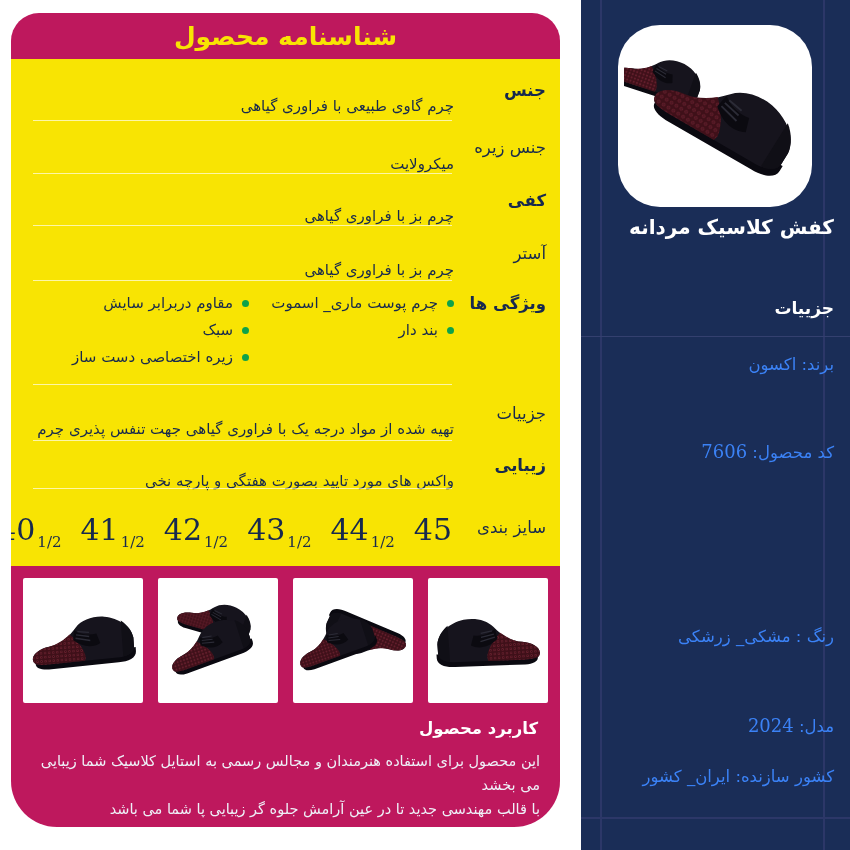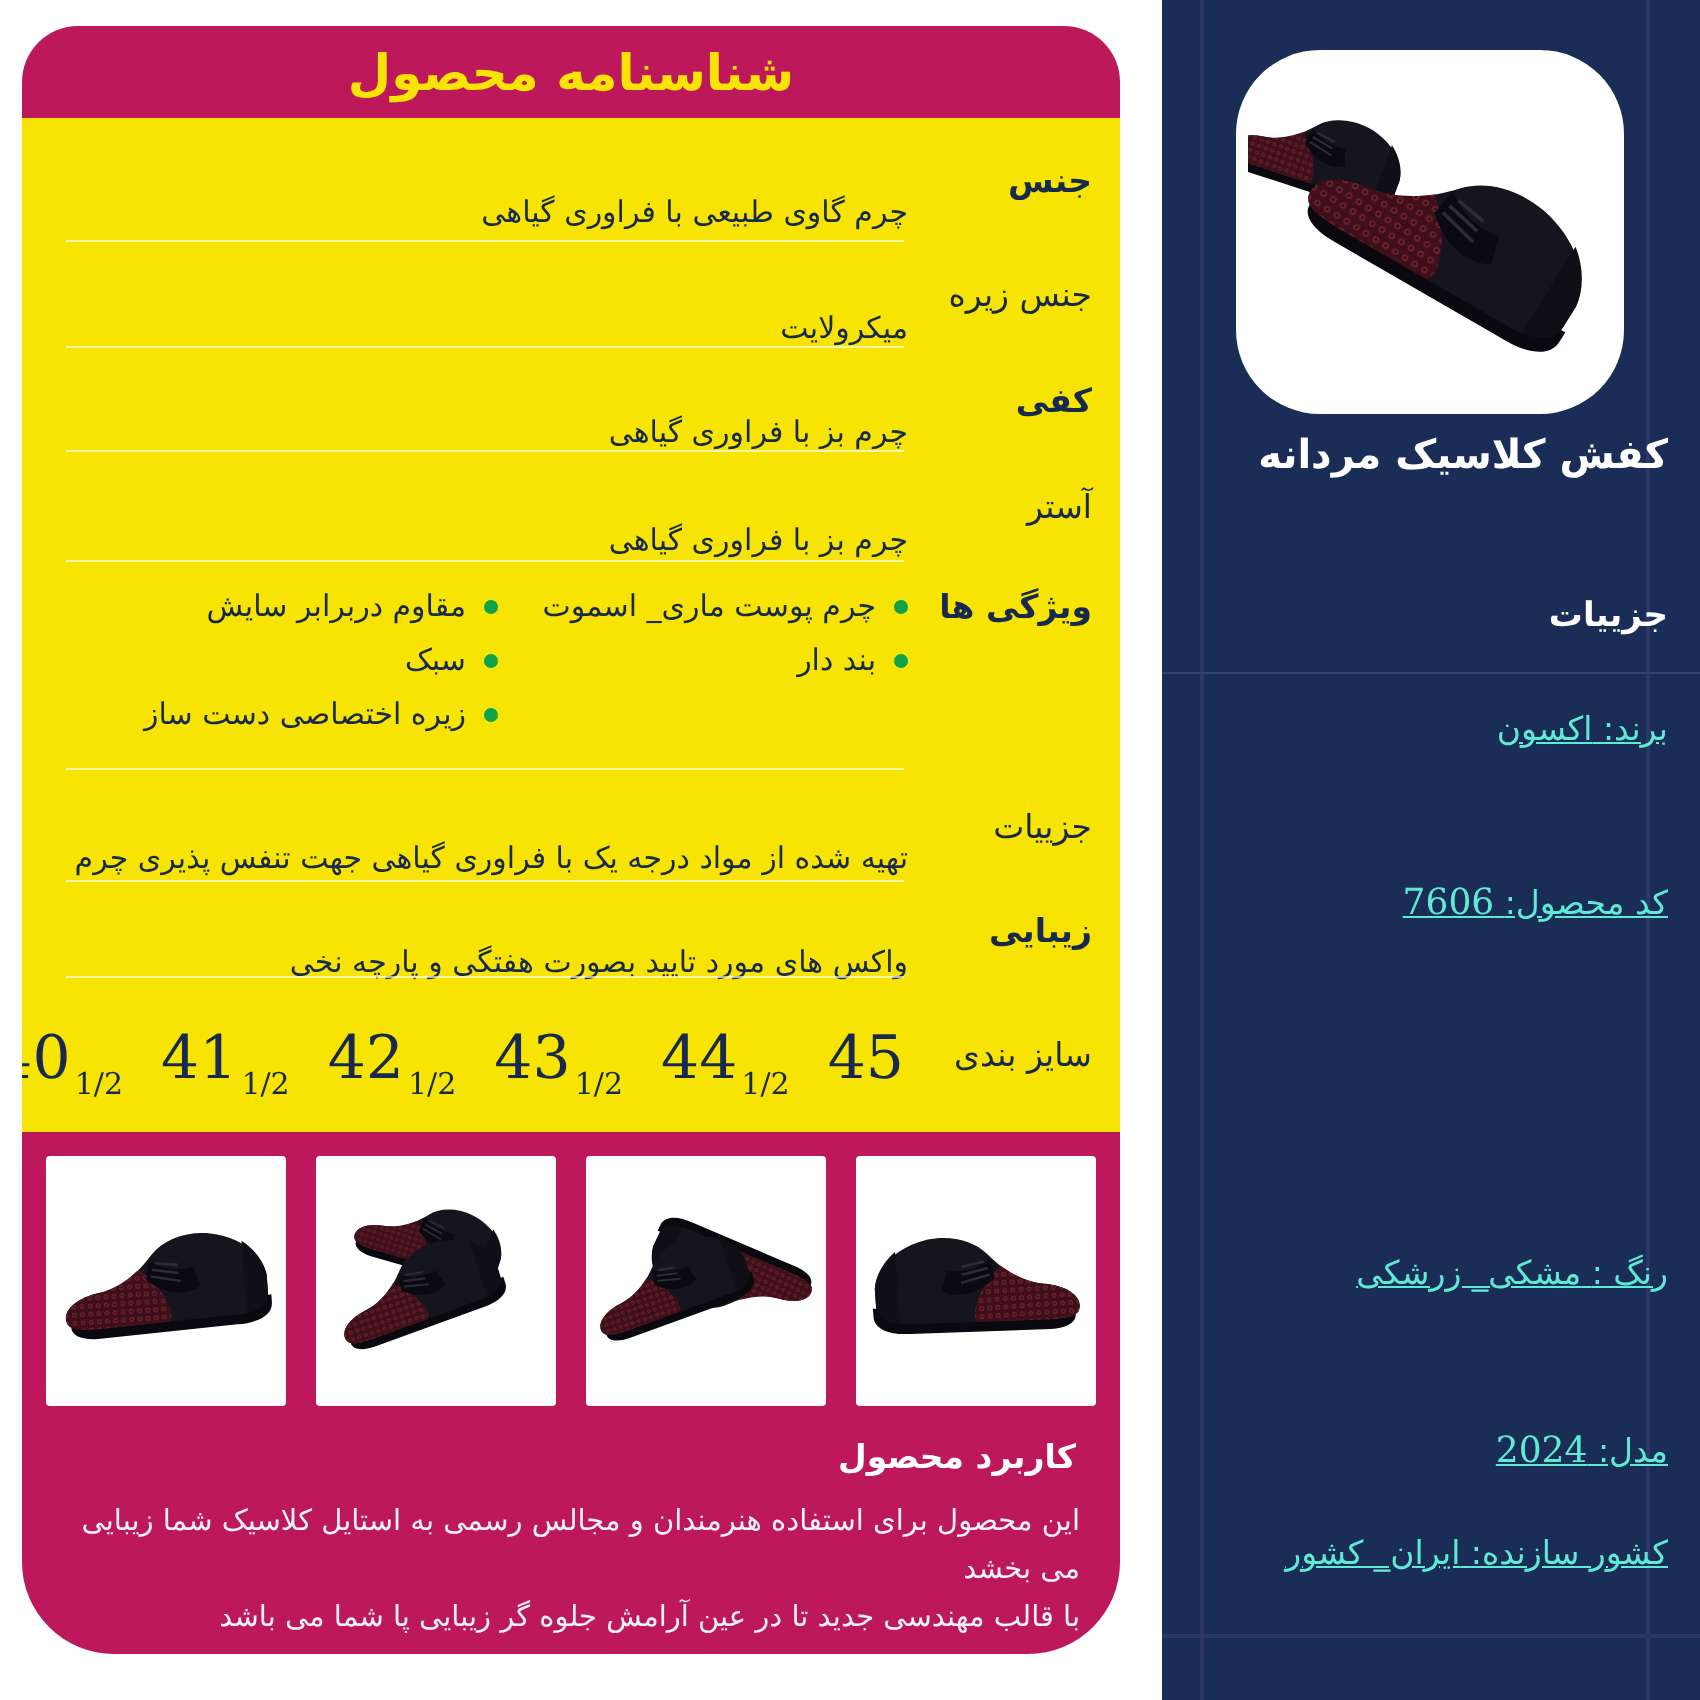--- a/index.html
+++ b/index.html
@@ -52,21 +52,21 @@
   .hline{position:absolute;left:0;right:0;top:817px;height:2px;background:#2c3768;}
   .sb-divider{position:absolute;left:0;right:0;top:336px;height:1px;background:#34406f;}
 
   .hero{position:absolute;left:37px;top:25px;width:194px;height:182px;background:#ffffff;
         border-radius:42px;display:flex;align-items:center;justify-content:center;overflow:hidden;}
 
   .sb-title{position:absolute;right:16px;top:215px;width:240px;color:#ffffff;font-size:20px;
             font-weight:bold;direction:rtl;text-align:right;}
   .sb-sub{position:absolute;right:16px;top:298px;color:#ffffff;font-size:17px;font-weight:bold;
           direction:rtl;text-align:right;}
-  .sb-item{position:absolute;right:16px;left:8px;color:#5eead4;font-size:16.5px;direction:rtl;text-align:right;text-decoration:underline;}
+  .sb-item{position:absolute;right:16px;left:8px;color:#3b82f6;font-size:16.5px;direction:rtl;text-align:right;}
   .sb-item .lat{font-family:"DejaVu Serif","Liberation Serif",serif;font-size:18px;}
   .d0{top:355px;} .d1{top:441px;} .d2{top:534px;} .d3{top:627px;} .d4{top:715px;} .d5{top:767px;}
 </style>
 </head>
 <body>
 
 <svg width="0" height="0" style="position:absolute" aria-hidden="true">
   <defs>
     <pattern id="snake" width="5" height="5" patternUnits="userSpaceOnUse">
       <rect width="5" height="5" fill="#3f1019"></rect>

